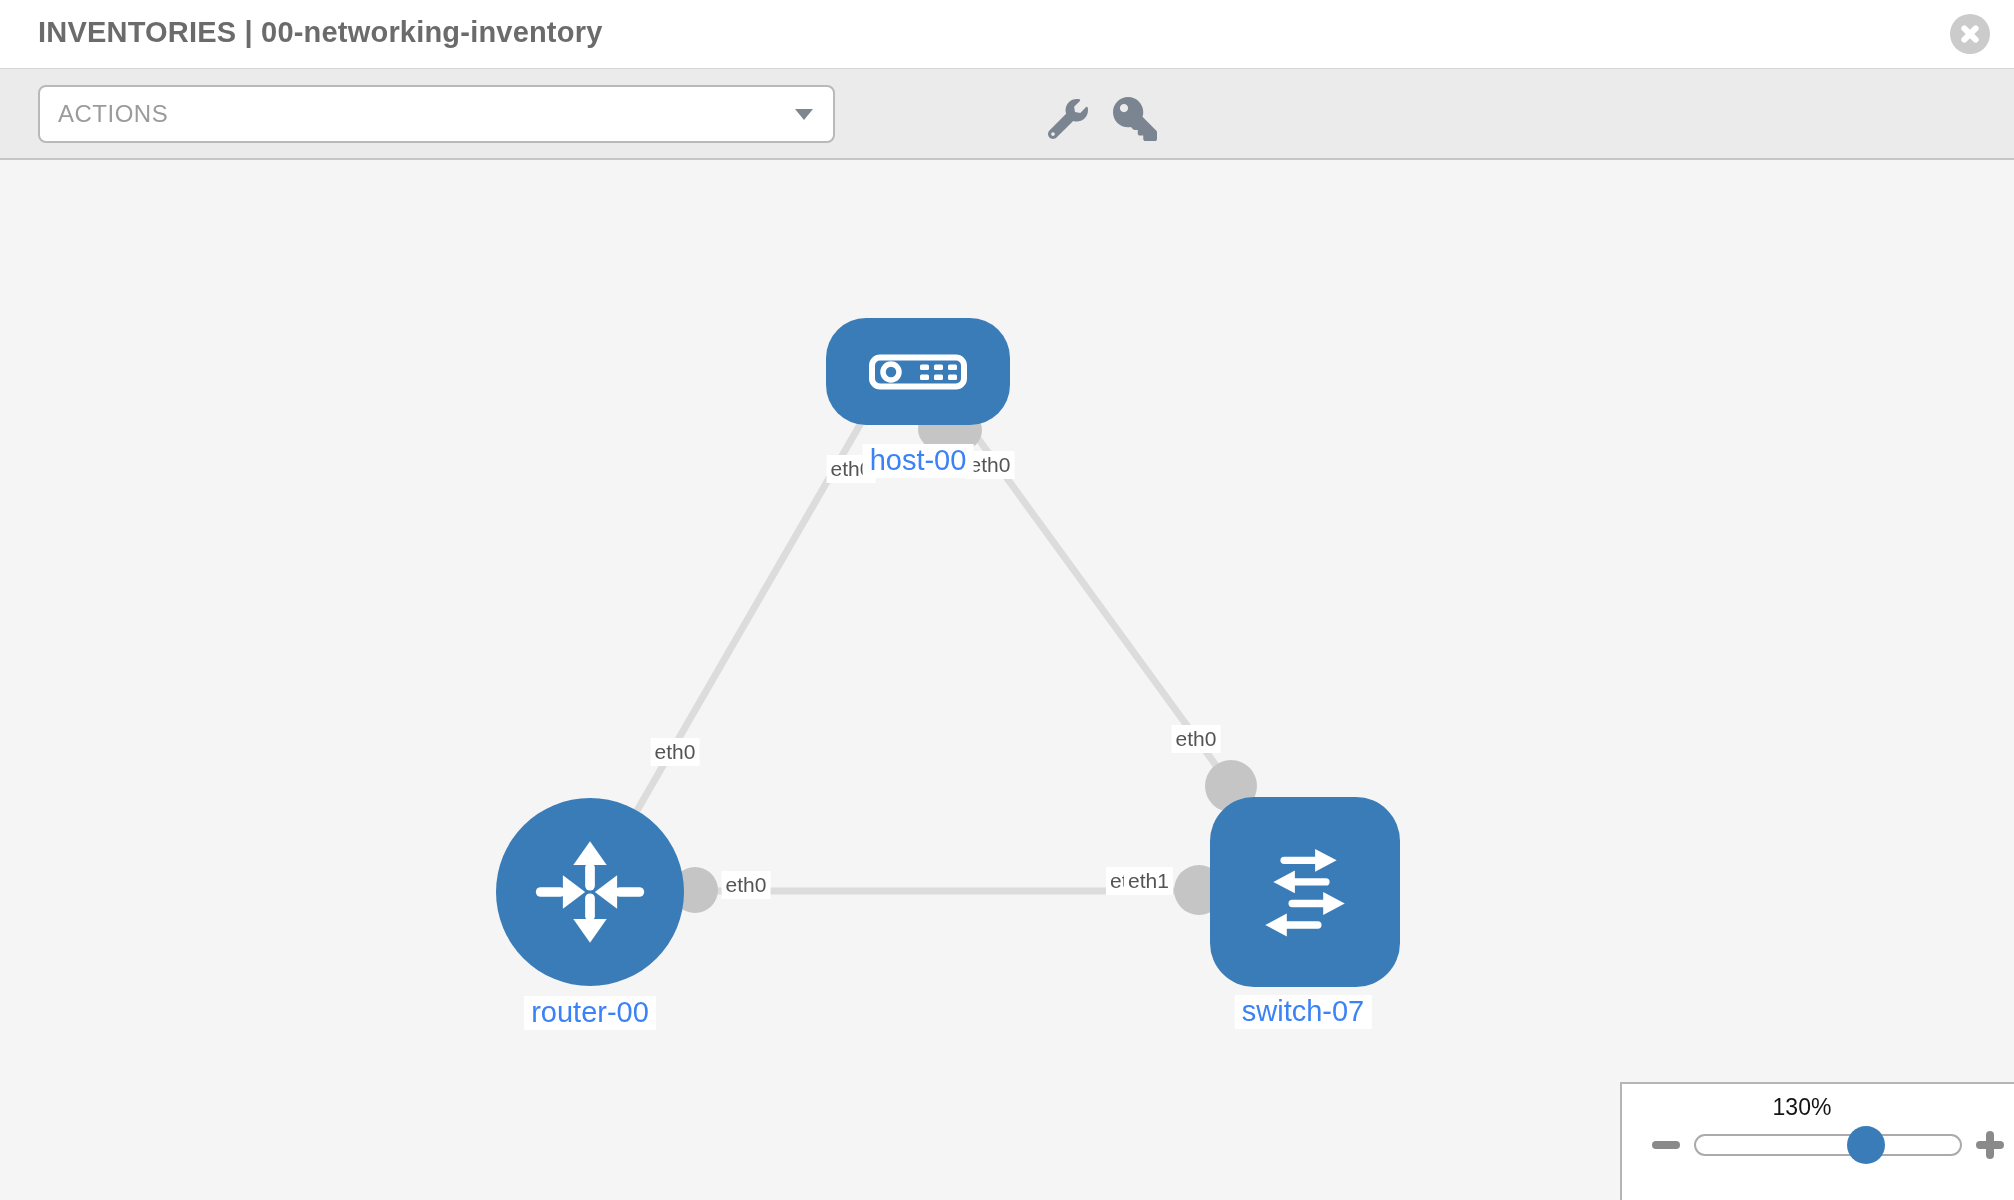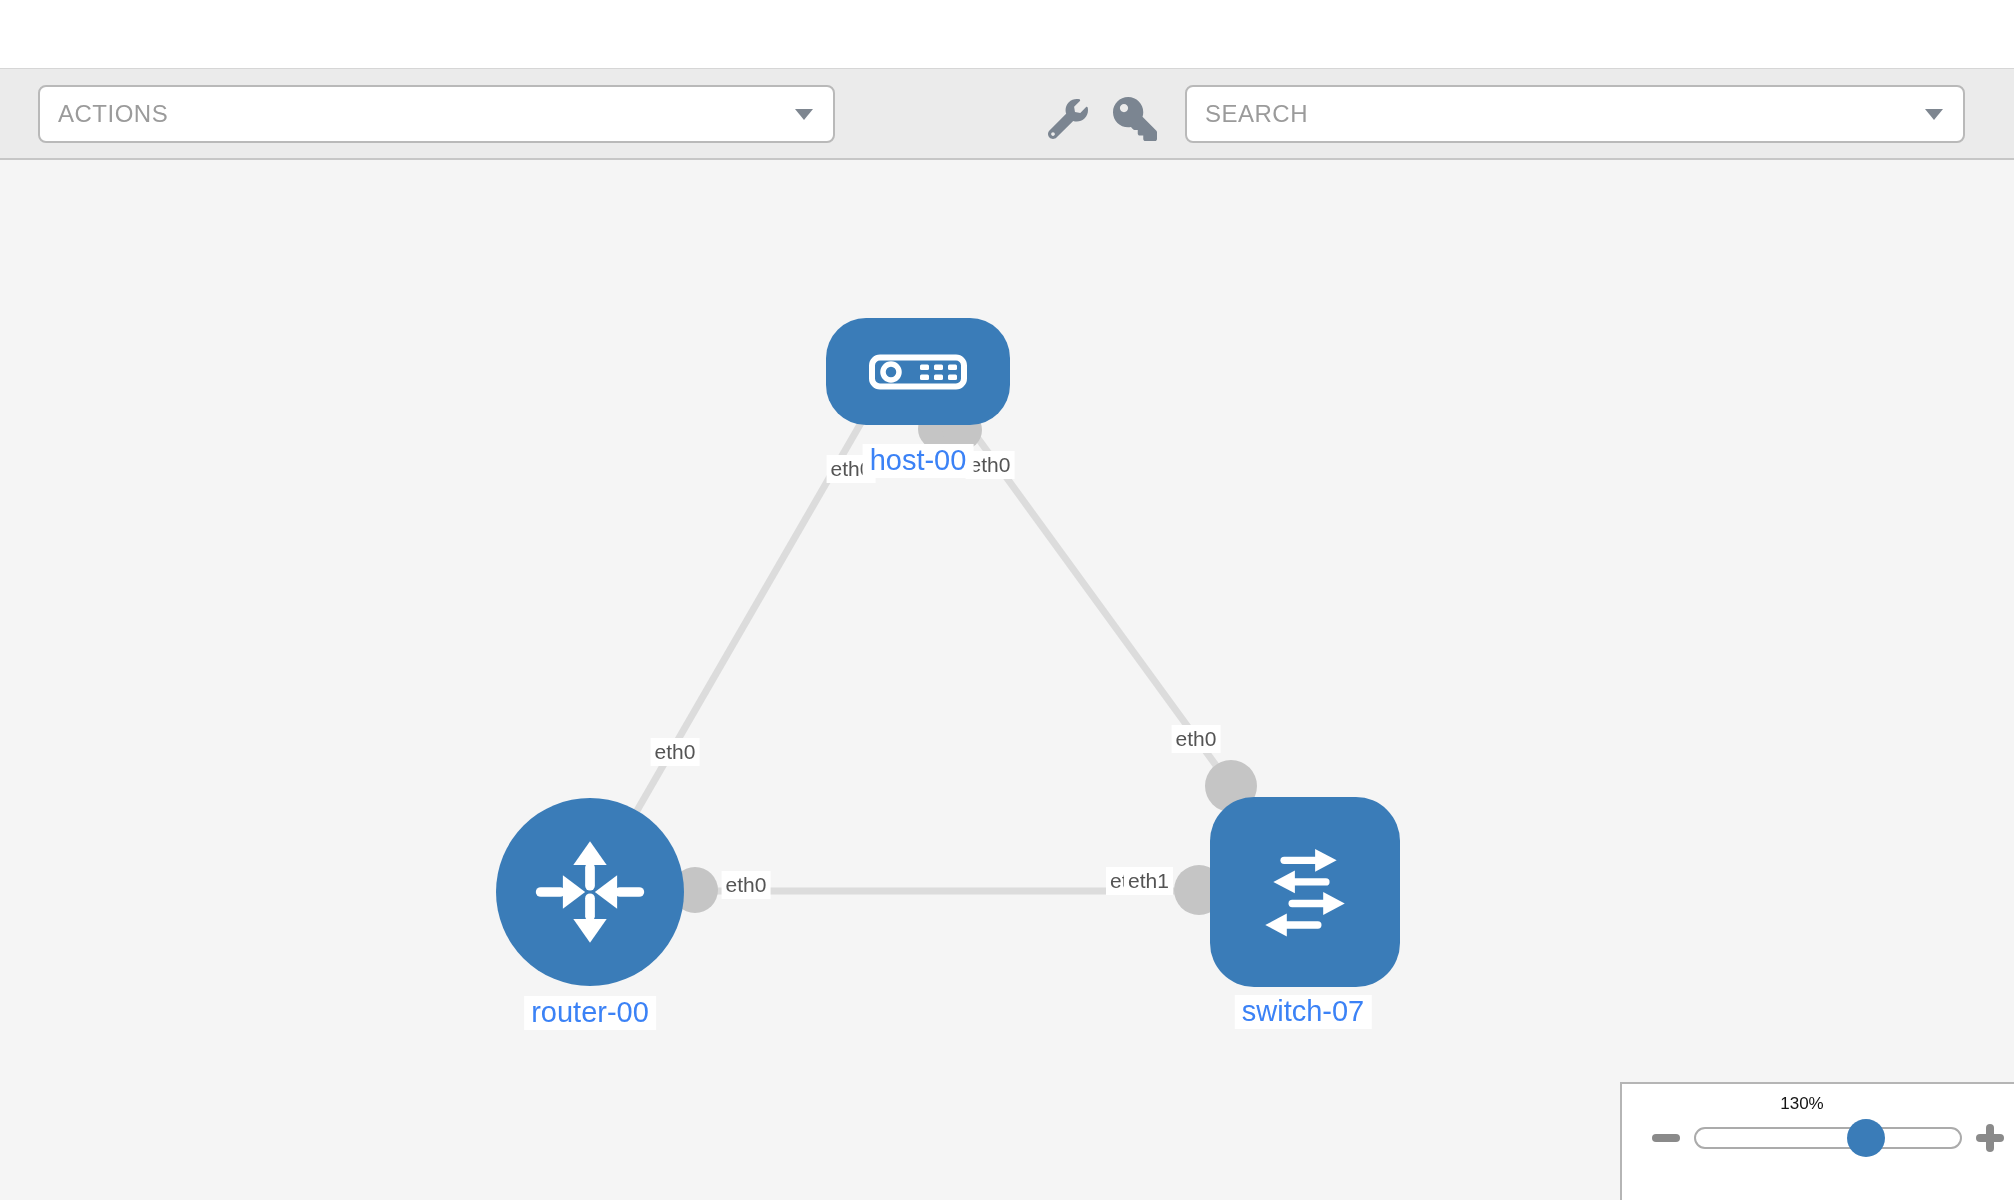--- a/index.html
+++ b/index.html
@@ -93,21 +93,21 @@
   .chip-edge-right   { left:1196px; top:565px; }
   .chip-bottom-left  { left:746px;  top:711px; }
   .chip-bottom-under { left:1106px; top:707px; }
   .chip-bottom-over  { left:1124px; top:707px; }
 
   
   .zoom-panel {
     position:absolute; left:1620px; top:922px; width:420px; height:140px;
     background:#ffffff; border:2px solid #b5b5b5; z-index:5;
   }
-  .zoom-value { margin-top:10px; text-align:center; font-size:17px; color:#141414; width:360px; }
+  .zoom-value { margin-top:10px; text-align:center; font-size:23px; color:#141414; width:360px; }
   .zoom-row { display:flex; align-items:center; margin-top:10px; padding-left:30px; }
   .zoom-minus {
     width:28px; height:8px; border-radius:4px; background:#8a8a8a;
     border:none; cursor:pointer; flex:none;
   }
   .zoom-track {
     position:relative; width:268px; height:22px; margin:0 14px;
     background:#ffffff; border:2px solid #ababab; border-radius:12px;
     flex:none; cursor:pointer;
   }
@@ -127,43 +127,45 @@
   .zoom-plus::after {
     content:""; position:absolute; left:10px; top:0; width:8px; height:28px;
     border-radius:4px; background:#8a8a8a;
   }
 </style>
 </head>
 <body>
 
 <div class="screen">
 
+  <div class="header">
+    <div class="page-title">INVENTORIES | 00-networking-inventory</div>
+    <button class="close-btn">
+      <span></span>
+    </button>
+  </div>
 
   <div class="toolbar">
     <div class="select-box actions-box">
       <span class="select-label">ACTIONS</span>
       <span class="caret"></span>
     </div>
 
     <button class="tool-btn wrench-btn">
       <svg viewBox="0 0 512 512">
         <path d="M507.73 109.1c-2.24-9.03-13.54-12.09-20.12-5.51l-74.36 74.36-67.88-11.31-11.31-67.88 74.36-74.36c6.62-6.62 3.43-17.9-5.66-20.16-47.38-11.74-99.55.91-136.58 37.93-39.64 39.64-50.55 97.1-34.05 147.2L18.74 402.76c-24.99 24.99-24.99 65.51 0 90.5 24.99 24.99 65.51 24.99 90.5 0l213.21-213.21c50.12 16.71 107.47 5.68 147.37-34.22 37.07-37.07 49.7-89.32 37.91-136.73zM64 472c-13.25 0-24-10.75-24-24 0-13.26 10.75-24 24-24s24 10.74 24 24c0 13.25-10.75 24-24 24z"></path>
       </svg>
     </button>
 
     <button class="tool-btn key-btn">
       <svg viewBox="0 0 512 512">
         <path d="M512 176.001C512 273.203 433.202 352 336 352c-11.22 0-22.19-1.062-32.827-3.069l-24.012 27.014A23.999 23.999 0 0 1 261.223 384H224v40c0 13.255-10.745 24-24 24h-40v40c0 13.255-10.745 24-24 24H24c-13.255 0-24-10.745-24-24v-78.059c0-6.365 2.529-12.47 7.029-16.971l161.802-161.802C163.108 213.814 160 195.271 160 176 160 78.798 238.797.001 335.999 0 433.488-.001 512 78.511 512 176.001zM336 128c0 26.51 21.49 48 48 48s48-21.49 48-48-21.49-48-48-48-48 21.49-48 48z"></path>
       </svg>
     </button>
 
-    <div class="select-box search-box">
-      <span class="select-label">SEARCH</span>
-      <span class="caret"></span>
-    </div>
   </div>
 
   <div class="canvas">
 
     <svg class="edges-svg" width="2014" height="1040">
 
       <line x1="880" y1="230" x2="590" y2="732" stroke="#dcdcdc" stroke-width="7"></line>
       <line x1="950" y1="240" x2="1231" y2="626" stroke="#dcdcdc" stroke-width="7"></line>
       <line x1="590" y1="731" x2="1305" y2="731" stroke="#dcdcdc" stroke-width="7"></line>
 

